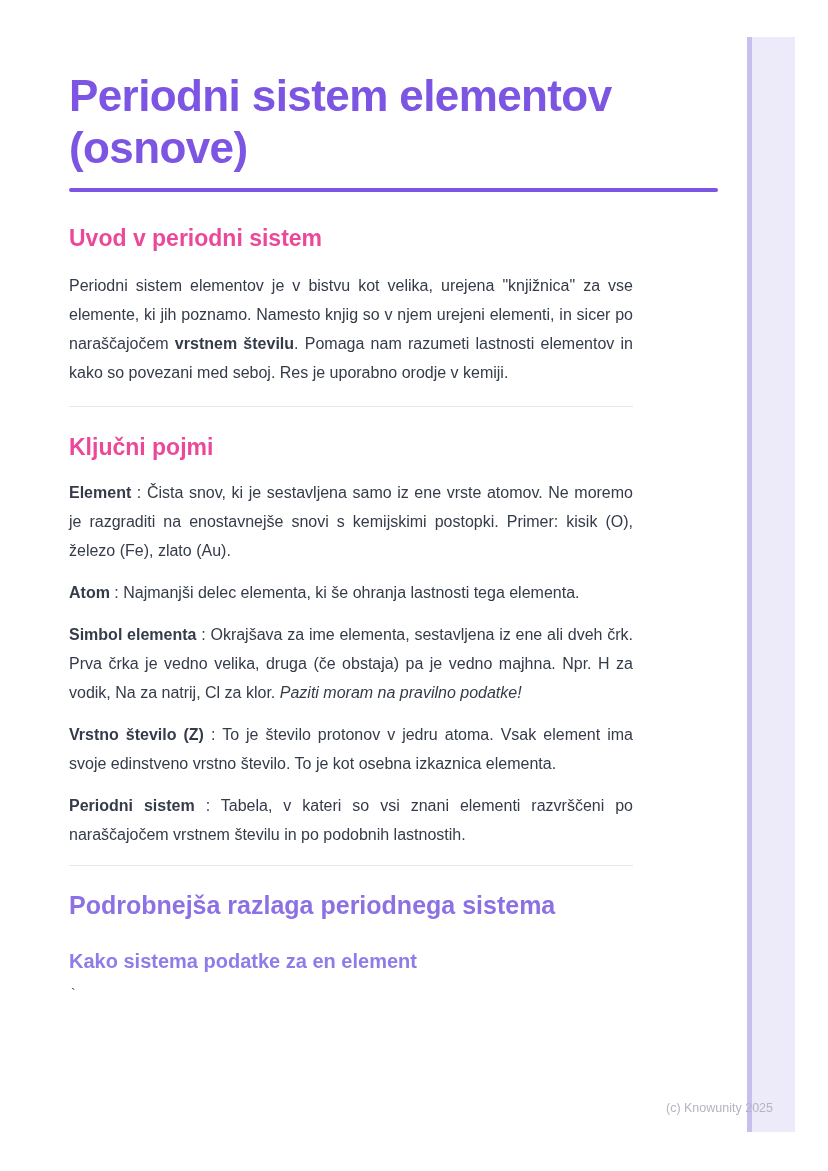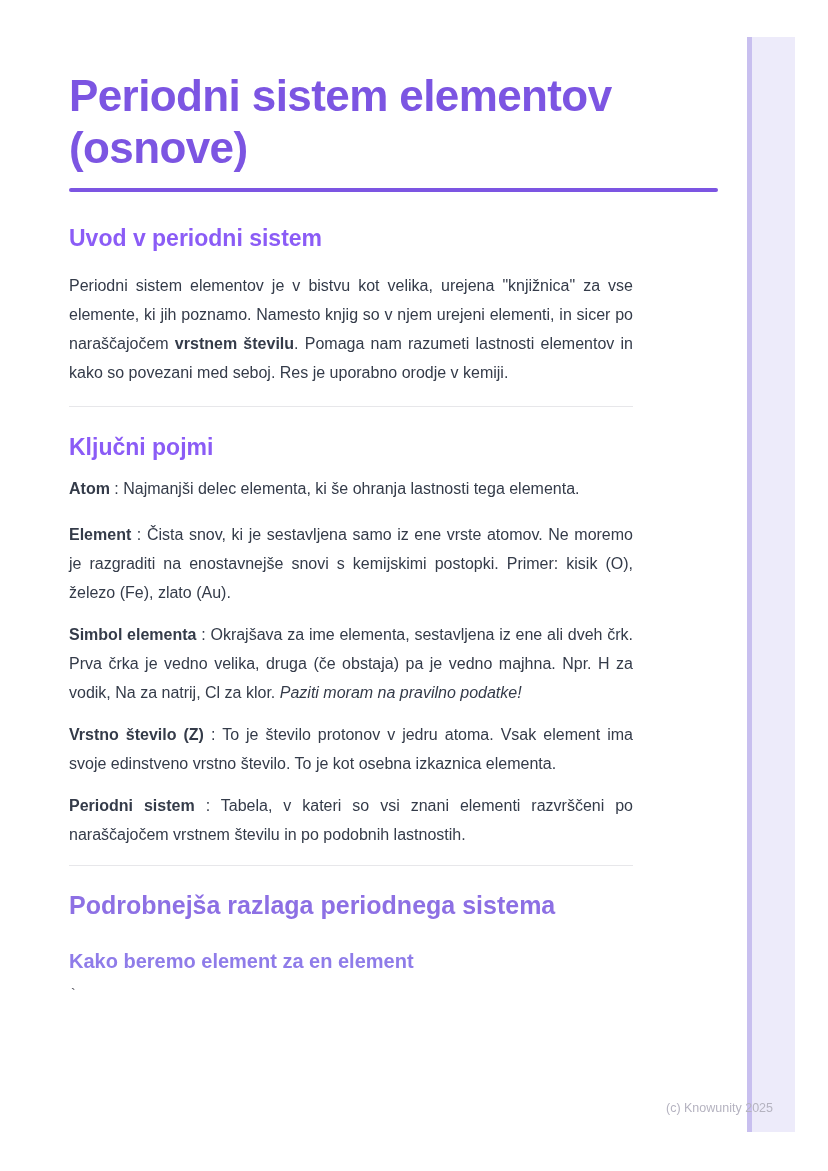--- a/index.html
+++ b/index.html
@@ -45,21 +45,21 @@
     height: 4px;
     background: #7c55e2;
     border-radius: 2px;
   }
 
   h2.section-heading {
     margin: 26px 0 0 0;
     font-size: 23px;
     line-height: 28px;
     font-weight: bold;
-    color: #8b5cf6;
+    color: #ec4899;
   }
   h2.section-heading.first { margin-top: 32px; }
   h2.section-heading.big {
     margin-top: 24px;
     font-size: 25px;
     line-height: 31px;
     color: #8d70e4;
   }
 
   h3.sub-heading {
@@ -122,34 +122,34 @@
   <div class="title-rule"></div>
 
   <h2 class="section-heading first">Uvod v periodni sistem</h2>
 
   <p class="body"><span>Periodni sistem elementov je v bistvu kot velika, urejena "knjižnica" za vse elemente, ki jih poznamo. Namesto knjig so v njem urejeni elementi, in sicer po naraščajočem </span><span class="b">vrstnem številu</span><span>. Pomaga nam razumeti lastnosti elementov in kako so povezani med seboj. Res je uporabno orodje v kemiji.</span></p>
 
   <div class="divider"></div>
 
   <h2 class="section-heading">Ključni pojmi</h2>
 
+  <p class="body after-h2"><span class="b">Element</span><span> : </span><span>Čista snov, ki je sestavljena samo iz ene vrste atomov. Ne moremo je razgraditi na enostavnejše snovi s kemijskimi postopki. Primer: kisik (O), železo (Fe), zlato (Au).</span></p>
+
   <p class="body tight"><span class="b">Atom</span><span> : </span><span>Najmanjši delec elementa, ki še ohranja lastnosti tega elementa.</span></p>
-
-  <p class="body after-h2"><span class="b">Element</span><span> : </span><span>Čista snov, ki je sestavljena samo iz ene vrste atomov. Ne moremo je razgraditi na enostavnejše snovi s kemijskimi postopki. Primer: kisik (O), železo (Fe), zlato (Au).</span></p>
 
   <p class="body tight"><span class="b">Simbol elementa</span><span> : </span><span>Okrajšava za ime elementa, sestavljena iz ene ali dveh črk. Prva črka je vedno velika, druga (če obstaja) pa je vedno majhna. Npr. H za vodik, Na za natrij, Cl za klor. </span><span class="i">Paziti moram na pravilno podatke!</span></p>
 
   <p class="body tight"><span class="b">Vrstno število (Z)</span><span> : </span><span>To je število protonov v jedru atoma. Vsak element ima svoje edinstveno vrstno število. To je kot osebna izkaznica elementa.</span></p>
 
   <p class="body tight"><span class="b">Periodni sistem</span><span> : </span><span>Tabela, v kateri so vsi znani elementi razvrščeni po naraščajočem vrstnem številu in po podobnih lastnostih.</span></p>
 
   <div class="divider second"></div>
 
   <h2 class="section-heading big">Podrobnejša razlaga periodnega sistema</h2>
 
-  <h3 class="sub-heading">Kako beremo element za en element</h3>
+  <h3 class="sub-heading">Kako sistema podatke za en element</h3>
 
 
   <p class="stray">`</p>
 
 </div>
 
 <div class="footer">(c) Knowunity 2025</div>
 
 </body></html>

